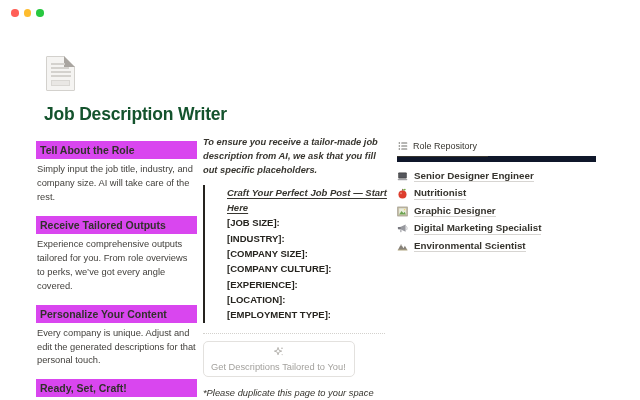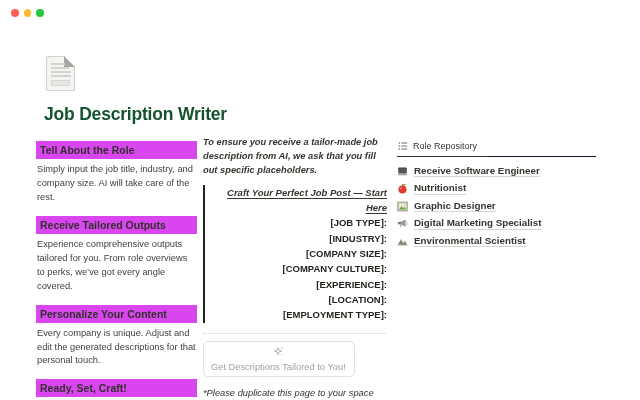--- a/index.html
+++ b/index.html
@@ -27,34 +27,34 @@
 
   
   .col-left { position:absolute; left:36px; top:141px; width:161px; }
   .sec-head { font-size:10.5px; font-weight:700; color:#32302c; background:#d946ef;
               padding:3px 4px; margin-bottom:4px; }
   .sec-body { font-size:9.3px; line-height:1.5; color:#43413d; margin-bottom:11px; padding:0 1px; }
 
   
   .col-mid { position:absolute; left:203px; top:136px; width:184px; }
   .intro { font-size:9.3px; font-weight:700; font-style:italic; line-height:1.5; color:#37352f; }
-  .quote { margin-top:7px; border-left:2.5px solid #25231f; padding-left:22px;text-align:right; }
+  .quote { margin-top:7px; border-left:2.5px solid #25231f; padding-left:22px; }
   .quote-link { font-size:9.5px; font-weight:600; font-style:italic; color:#37352f;
               text-decoration:underline; text-underline-offset:2px; line-height:1.6; cursor:pointer; display:inline-block; }
   .ph { font-size:9.5px; font-weight:700; color:#26241f; line-height:1.62; }
   .dashed-div { margin-top:10px; border-top:1px dotted #d3d1cd; width:182px; }
   .ai-btn { margin-top:7px; display:inline-flex; align-items:center; gap:5px;
             border:1px solid #e3e1de; border-radius:5px; padding:4px 8px 4px 7px;
             font-size:9.3px; color:#a3a19d; background:#fff; cursor:pointer;flex-direction:column; }
   .note { margin-top:9px; font-size:9.3px; font-style:italic; line-height:1.55; color:#37352f; }
   .note b { font-weight:700; }
 
   
   .col-right { position:absolute; left:397px; top:137px; width:199px; }
-  .tabbar { border-bottom:1px solid #0f172a; }
+  .tabbar { border-bottom:6px solid #0f172a; }
   .tab { display:inline-flex; align-items:center; gap:5px; font-size:9px; color:#37352f;
          padding:2px 1px 5px 1px; border-bottom:1.5px solid #37352f; margin-bottom:-1px; cursor:pointer; min-width:91px; }
   .role-list { margin-top:8px; }
   .role-item { display:flex; align-items:center; gap:6px; margin-bottom:5.5px; cursor:pointer; height:12px; }
   .role-item .lbl { font-size:9.8px; font-weight:600; color:#37352f;
          border-bottom:1px solid #d7d5d2; padding-bottom:0.5px; line-height:1.15; }
   .mini { width:11px; height:11px; flex:0 0 11px; }
 </style>
 </head>
 <body>
@@ -87,21 +87,21 @@
     <div class="sec-head">Personalize Your Content</div>
     <div class="sec-body">Every company is unique. Adjust and edit the generated descriptions for that personal touch.</div>
     <div class="sec-head">Ready, Set, Craft!</div>
 
   </div>
 
   <div class="col-mid">
     <div class="intro">To ensure you receive a tailor-made job description from AI, we ask that you fill out specific placeholders.</div>
     <div class="quote">
       <span class="quote-link">Craft Your Perfect Job Post — Start Here</span>
-      <div class="ph">[JOB TYPE]:</div>
+      <div class="ph">[JOB SIZE]:</div>
       <div class="ph">[INDUSTRY]:</div>
       <div class="ph">[COMPANY SIZE]:</div>
       <div class="ph">[COMPANY CULTURE]:</div>
       <div class="ph">[EXPERIENCE]:</div>
       <div class="ph">[LOCATION]:</div>
       <div class="ph">[EMPLOYMENT TYPE]:</div>
     </div>
     <div class="dashed-div"></div>
     <button class="ai-btn">
       <svg class="mini" viewBox="0 0 12 12">
@@ -129,21 +129,21 @@
       </div>
     </div>
     <div class="role-list">
 
       <div class="role-item">
         <svg class="mini" viewBox="0 0 12 12">
           <rect x="1.4" y="1.6" width="9.2" height="6.6" rx="0.8" fill="#3c3c3e"></rect>
           <rect x="2.2" y="2.4" width="7.6" height="5" rx="0.3" fill="#54565c"></rect>
           <rect x="0.7" y="8.6" width="10.6" height="1.5" rx="0.7" fill="#a2a2a6"></rect>
         </svg>
-        <span class="lbl">Receive Software Engineer</span>
+        <span class="lbl">Senior Designer Engineer</span>
       </div>
 
       <div class="role-item">
         <svg class="mini" viewBox="0 0 12 12">
           <rect x="5.5" y="0.9" width="1" height="2.2" rx="0.4" fill="#6d4a2c"></rect>
           <ellipse cx="8" cy="1.9" rx="1.6" ry="0.85" fill="#79a94e" transform="rotate(-20 8 1.9)"></ellipse>
           <circle cx="6" cy="7" r="4.4" fill="#dd3d2d"></circle>
           <circle cx="4.4" cy="5.6" r="1.1" fill="#ffffff" opacity="0.35"></circle>
         </svg>
         <span class="lbl">Nutritionist</span>

